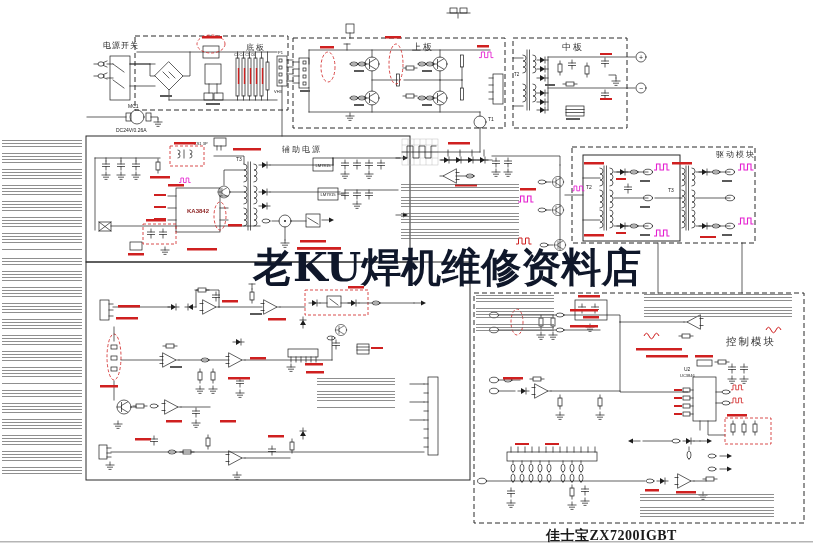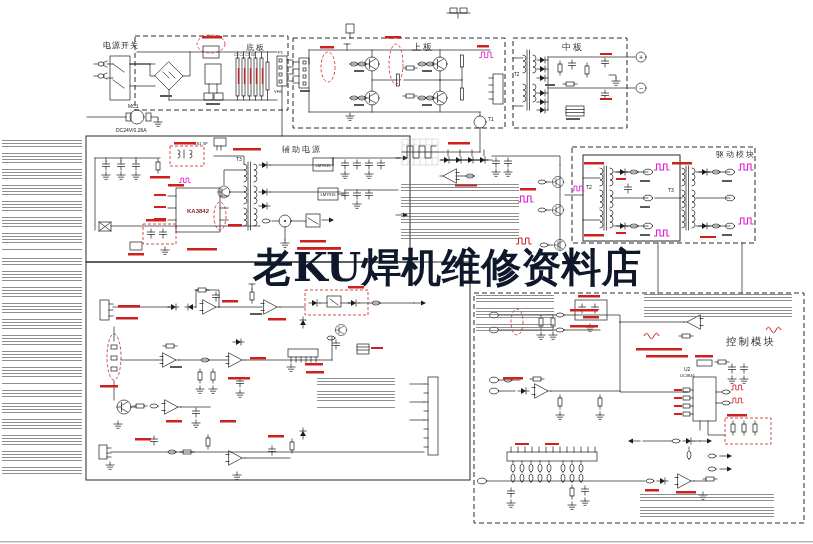--- a/index.html
+++ b/index.html
@@ -680,15 +680,16 @@
 <div class="mt" style="left:2px;top:140px;width:80px;height:112px"></div>
 <div class="mt" style="left:2px;top:258px;width:80px;height:126px"></div>
 <div class="mt" style="left:2px;top:390px;width:80px;height:86px"></div>
 <div class="mt" style="left:401px;top:184px;width:118px;height:56px"></div>
 <div class="mt" style="left:317px;top:378px;width:78px;height:32px"></div>
 <div class="mt" style="left:476px;top:295px;width:78px;height:38px"></div>
 <div class="mt" style="left:644px;top:294px;width:148px;height:28px"></div>
 <div class="mt" style="left:640px;top:494px;width:134px;height:26px"></div>
 
 <div class="wm">老KU焊机维修资料店</div>
+<div class="ft">佳士宝ZX7200IGBT</div>
 <div class="botline"></div>
 
 </div>
 
 </body></html>

